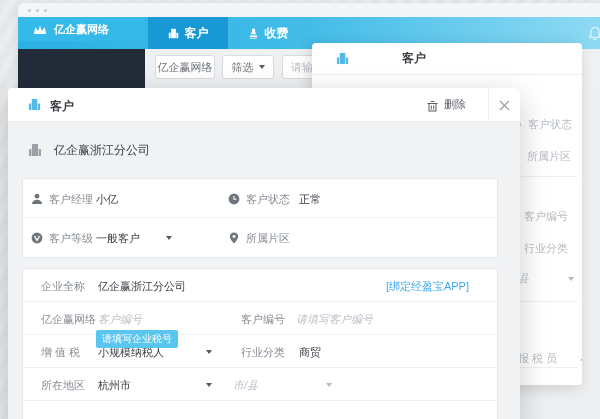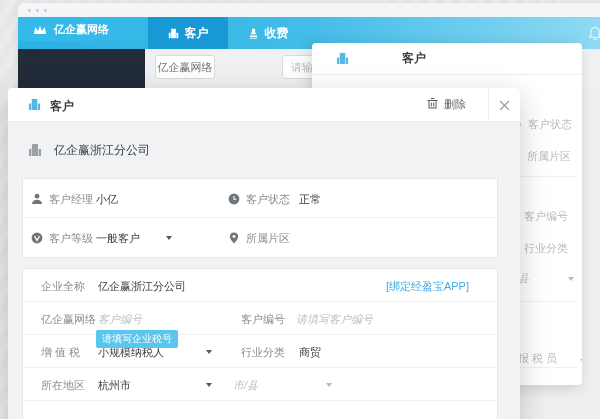--- a/index.html
+++ b/index.html
@@ -44,21 +44,21 @@
   .frag { position:absolute; display:flex; align-items:center; gap:7px; font-size:11px; color:#b7bcc2; white-space:nowrap; }
   .frag .f-icon { color:#757c84; }
   .fline { position:absolute; height:1px; background:#eef0f2; }
   
   .modal { position:absolute; left:8px; top:88px; width:512px; height:340px; background:#f1f2f4;
     border-radius:4px; box-shadow:0 8px 30px rgba(0,0,0,.20); z-index:10; overflow:hidden; }
   .m-head { position:absolute; left:0; top:0; width:100%; height:34px; background:#fff; border-radius:4px 4px 0 0;
     border-bottom:1px solid #ececee; }
   .m-head .m-icon { position:absolute; left:20px; top:10px; color:#54b9e5; }
   .m-head .m-title { position:absolute; left:42px; top:10px; font-size:12px; font-weight:bold; color:#3c4046; }
-  .m-del { position:absolute; right:54px; top:9px; display:flex; align-items:flex-start; gap:6px;
+  .m-del { position:absolute; right:54px; top:9px; display:flex; align-items:flex-end; gap:6px;
     font-size:11px; color:#585e64; cursor:pointer; }
   .m-div { position:absolute; left:480px; top:0; width:1px; height:34px; background:#ececee; }
   .m-close { position:absolute; left:481px; top:0; width:31px; height:34px; display:flex; align-items:center; justify-content:center;
     color:#9aa0a6; font-size:14px; cursor:pointer; }
   .m-company { position:absolute; left:0; top:48px; width:100%; height:28px; display:flex; align-items:center; }
   .m-company .c-icon { margin:0 12px 0 20px; color:#9aa0a6; }
   .m-company .c-name { font-size:12px; color:#383d43; }
   .card { position:absolute; left:14px; width:476px; background:#fff; border:1px solid #e3e6ea; border-radius:2px; }
   .card1 { top:90px; height:80px; }
   .card2 { top:180px; height:160px; }
@@ -122,20 +122,24 @@
           </svg>
       </span>
     </div>
 
     <div class="sidebar">
       <div class="side-sub">服务中的客户</div>
     </div>
 
     <div class="main-toolbar">
       <button class="tbtn" style="left:10px; width:60px;">亿企赢网络</button>
+      <button class="tbtn" style="left:77px; width:52px;">
+        <span>筛选</span>
+        <span class="caret" style="position:static; margin-top:0;"></span>
+      </button>
       <div class="tinput" style="left:137px; width:78px;">请输入客户简称或</div>
     </div>
   </div>
 
   <div class="panel">
     <div class="panel-head">
       <svg class="p-icon" width="13" height="13" viewBox="0 0 14 14">
           <g fill="#54b9e5">
             <rect x="4" y="1" width="6" height="12"></rect>
             <rect x="1" y="6" width="2.4" height="7"></rect>

